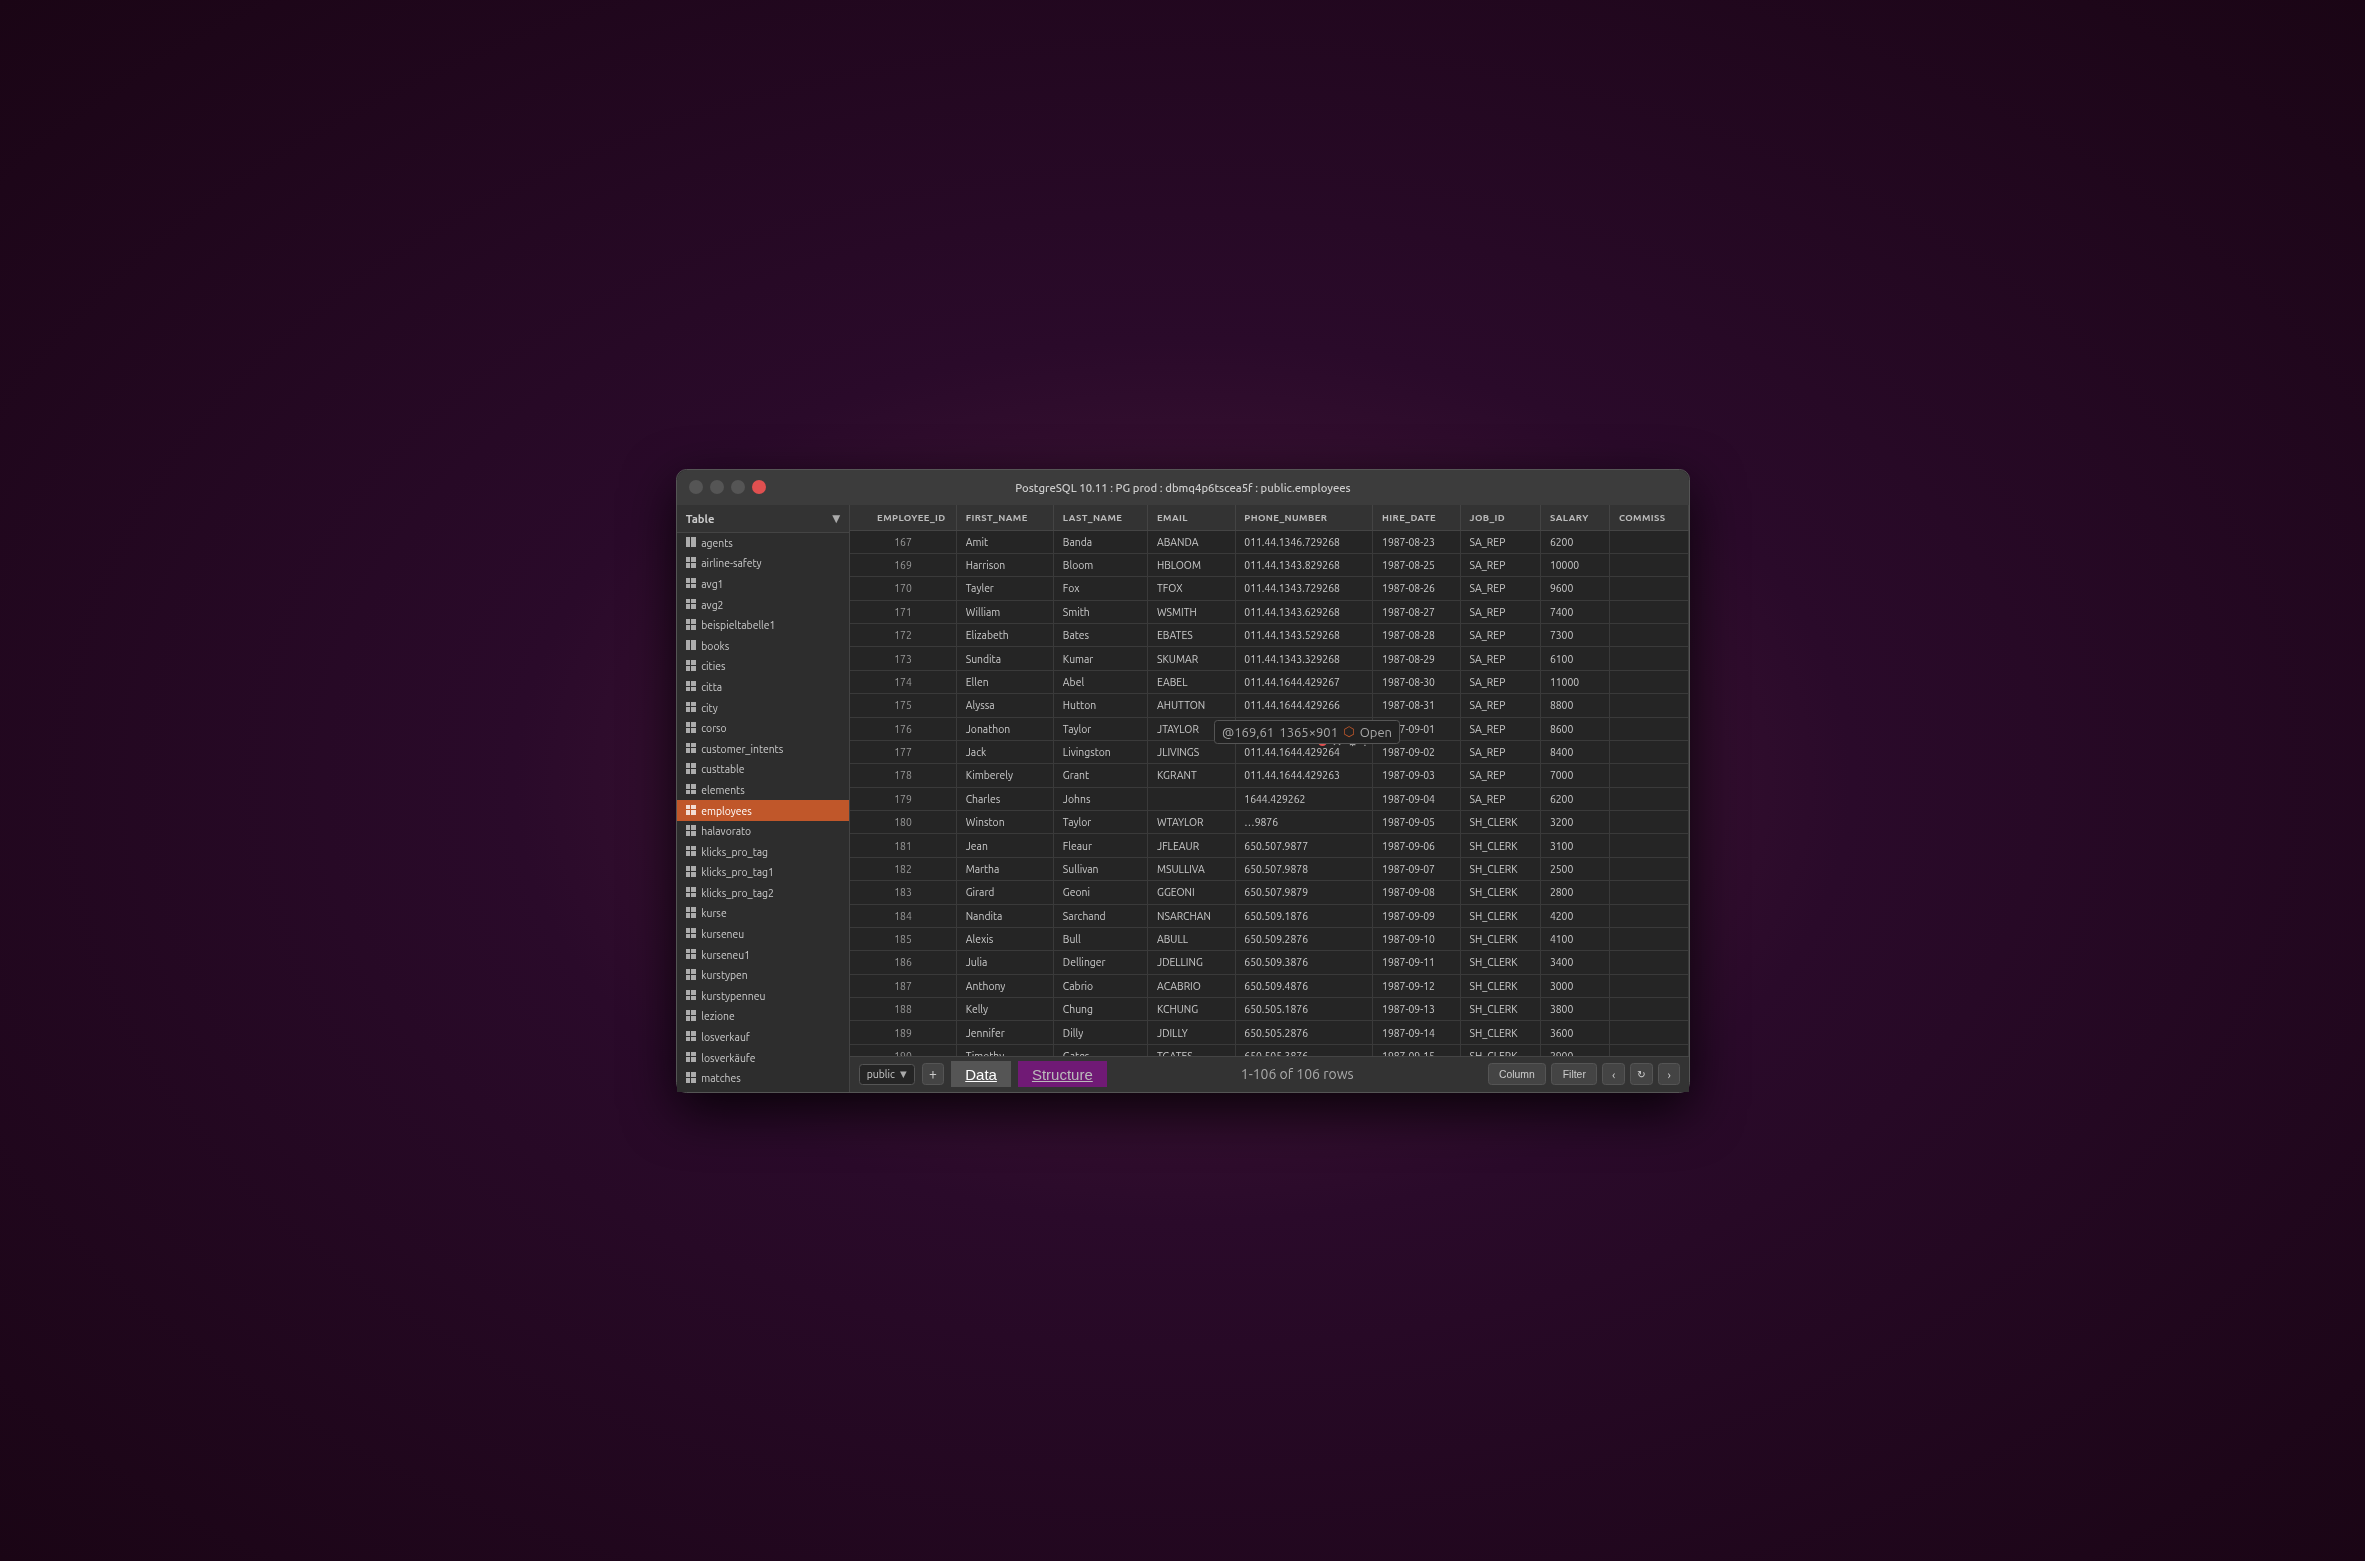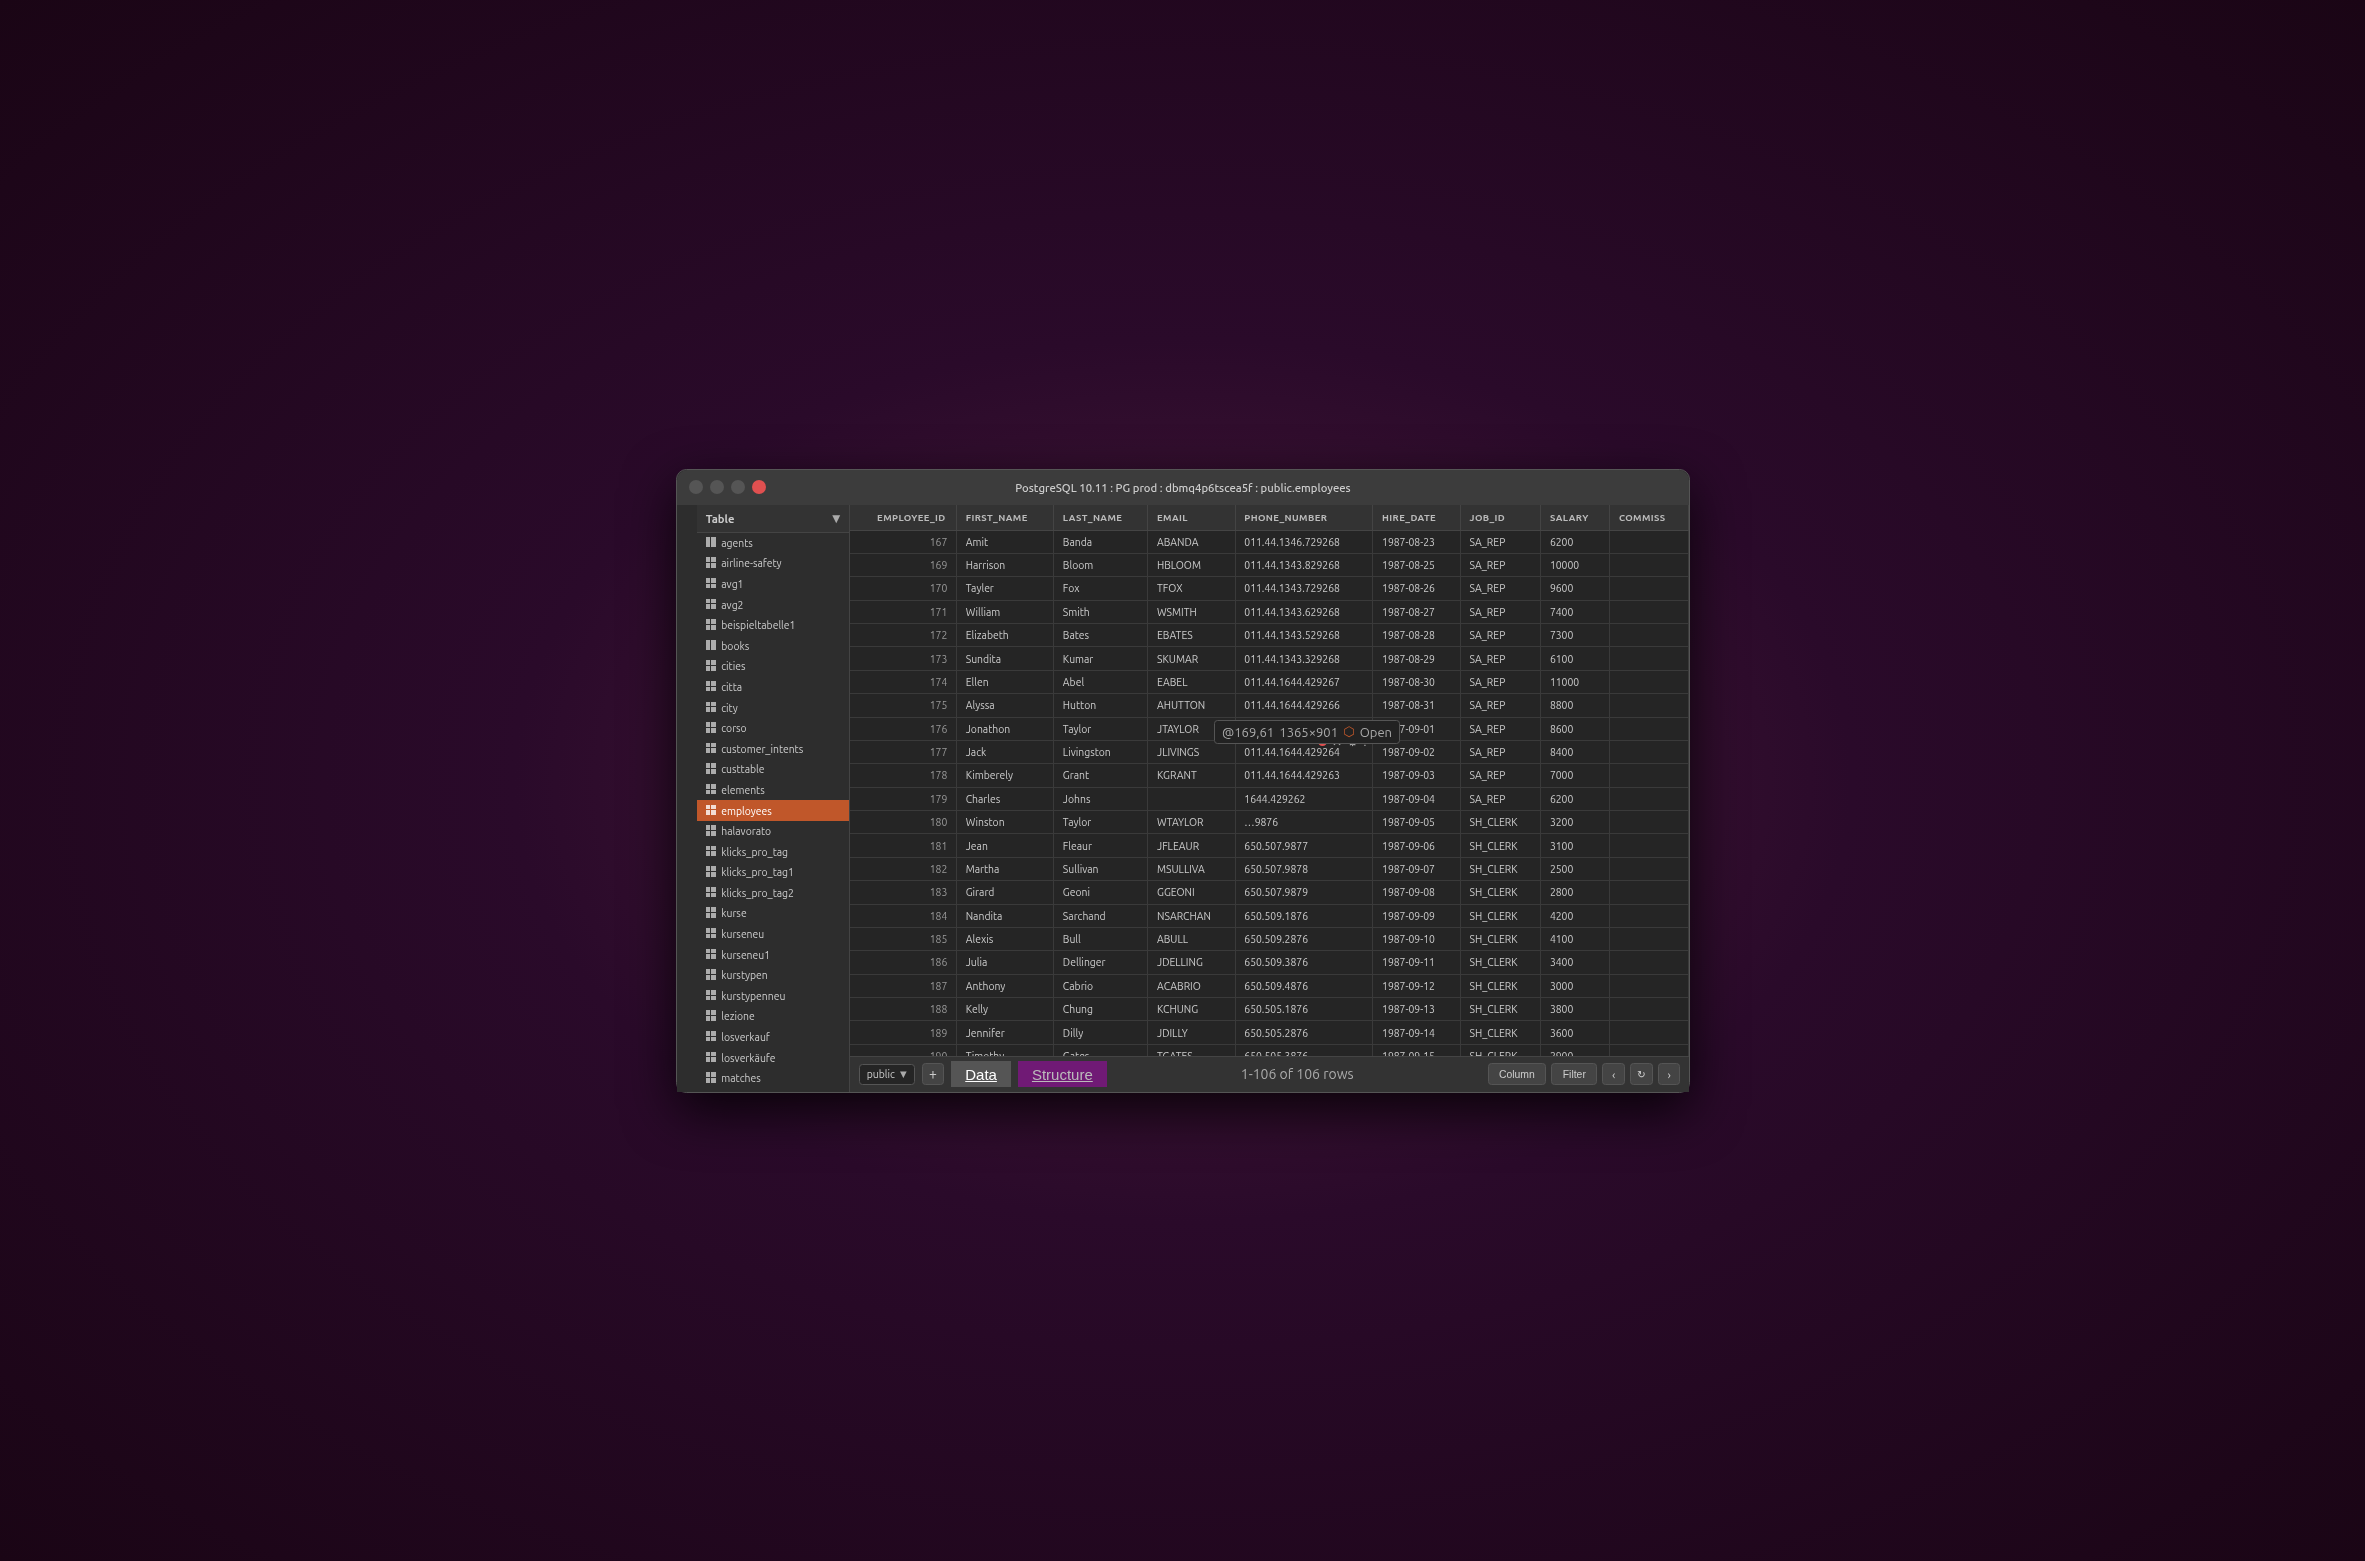--- a/index.html
+++ b/index.html
@@ -74,21 +74,20 @@
 
     
     .sidebar {
       width: 173px;
       background: #2d2d2d;
       border-right: 0.9px solid #444;
       display: flex;
       flex-direction: column;
       overflow: hidden;
       flex-shrink: 0;
-      padding-left: 20px;
     }
     .sidebar-header {
       display: flex;
       align-items: center;
       padding: 7px 8.7px;
       background: #333;
       border-bottom: 0.9px solid #444;
     }
     .sidebar-header-label {
       color: #ccc;
@@ -166,21 +165,21 @@
     }
     thead th:first-child { text-align: right; padding-right: 10.4px; }
     tbody tr { border-bottom: 0.9px solid #3a3a3a; }
     tbody td {
       color: #ccc;
       padding: 5.2px 8.7px;
       border-right: 0.9px solid #3a3a3a;
       white-space: nowrap;
       font-size: 10.4px;
     }
-    tbody td:first-child { text-align: right; color: #999; }
+    tbody td:first-child { text-align: center; color: #999; }
 
     
     .tooltip-overlay {
       position: absolute;
       background: #222;
       border: 0.9px solid #555;
       border-radius: 3.5px;
       padding: 3.5px 7px;
       font-size: 13px;
       color: #aaa;

